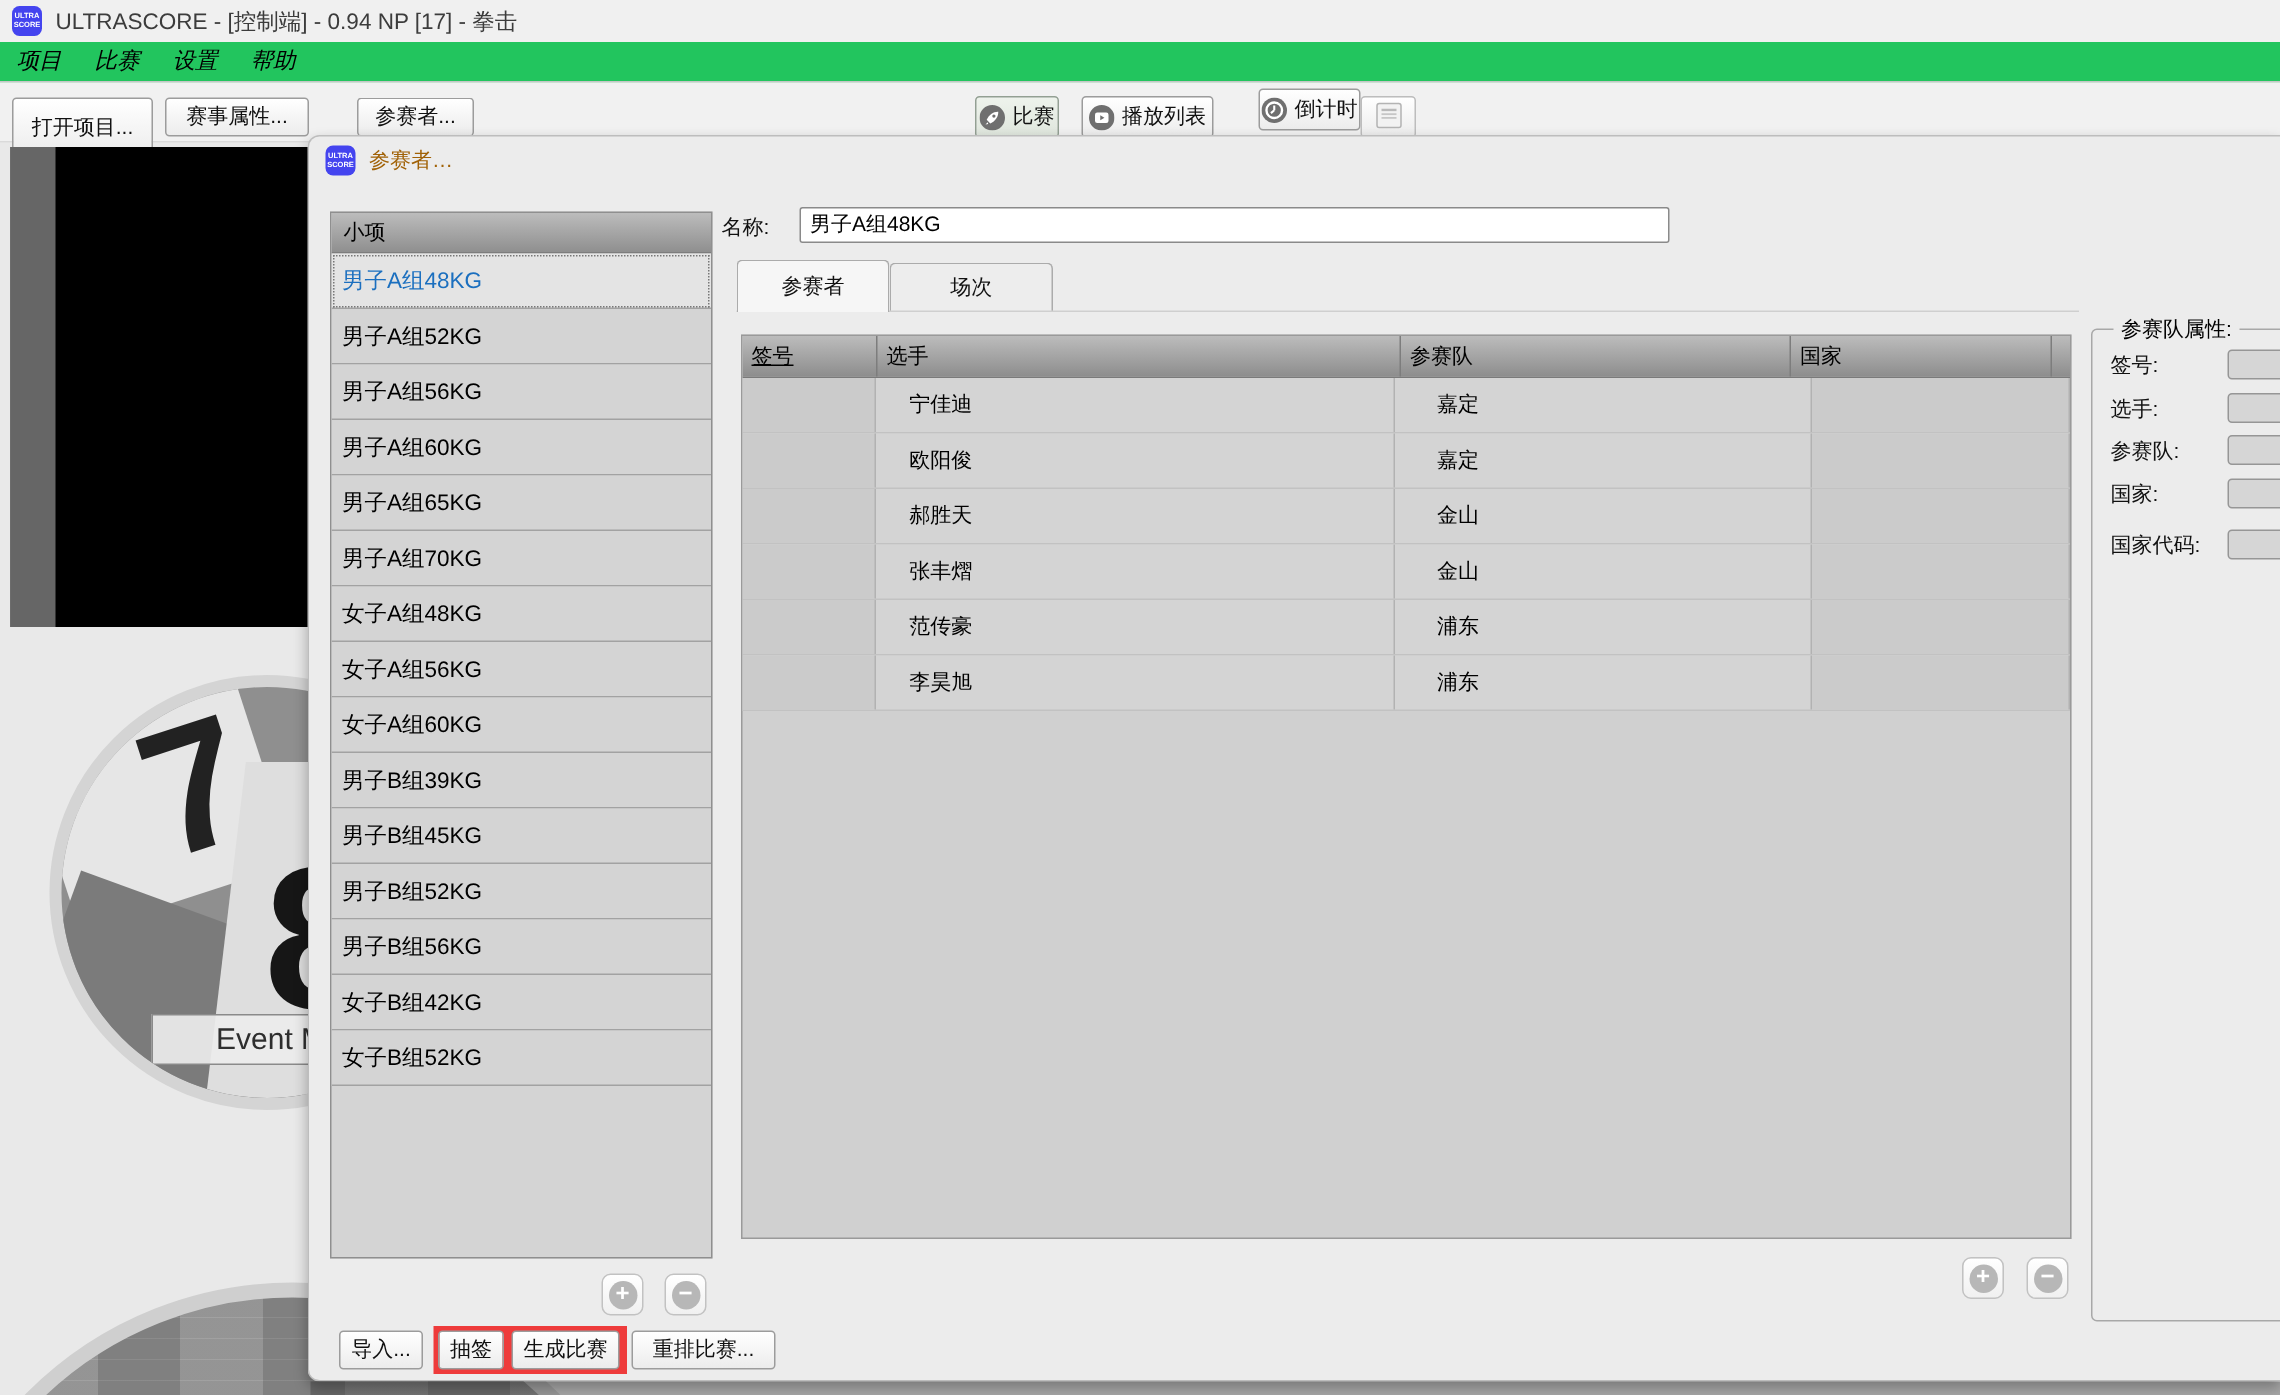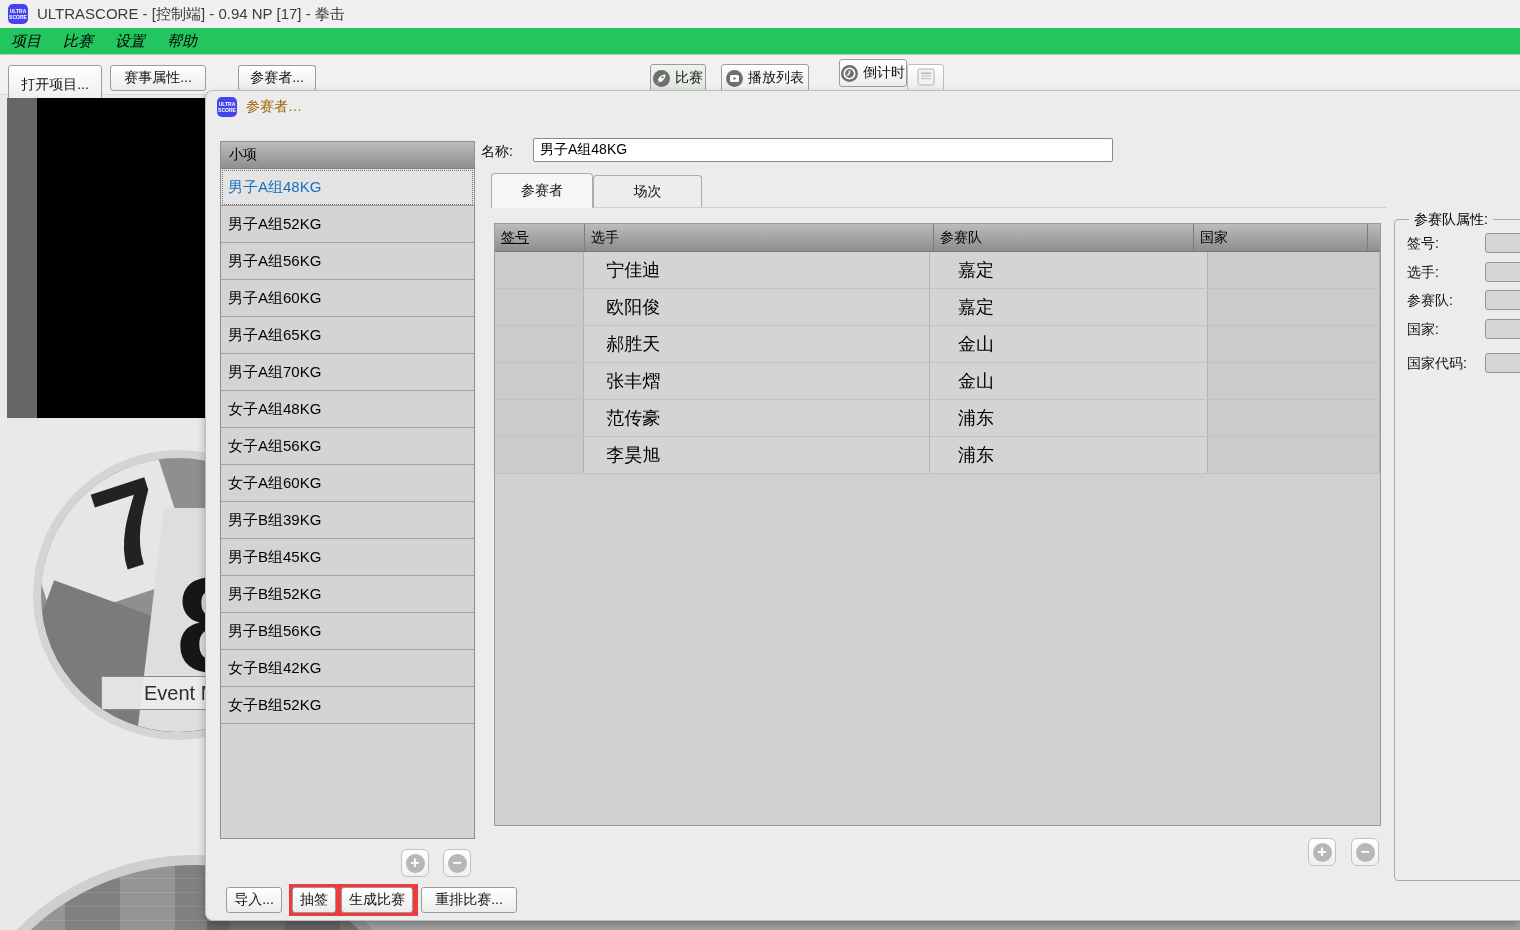--- a/index.html
+++ b/index.html
@@ -51,21 +51,21 @@
   .tab { position:absolute; border:1px solid #ababab; border-bottom:none; border-radius:4px 4px 0 0; font-size:14px; display:flex; align-items:center; justify-content:center;text-align:right; }
   .tab.active { left:285px; top:82px; width:102px; height:35px; background:#f6f6f6; z-index:2; }
   .tab.inactive { left:387px; top:84px; width:109px; height:33px; background:#ededed; }
   .tabline { position:absolute; left:285px; top:116px; width:895px; height:1px; background:#cfcfcf; }
 
   
   .tablebox { position:absolute; left:288px; top:132px; width:887px; height:603px; border:1px solid #9a9a9a; background:#d0d0d0; overflow:hidden; }
   .thead { display:flex; height:28px; background:linear-gradient(#bcbcbc,#8d8d8d); border-bottom:1px solid #7a7a7a; }
   .th { font-size:14px; color:#000; display:flex; align-items:center; padding-left:6px; border-right:1px solid #7d7d7d; }
   .tr { display:flex; height:37px; border-bottom:1px solid #c2c2c2; background:#d4d4d4; }
-  .td { font-size:18px; color:#000; display:flex; align-items:center; border-right:1px solid #b2b2b2; }
+  .td { font-size:14px; color:#000; display:flex; align-items:center; border-right:1px solid #b2b2b2; }
   .c0 { width:90px;text-decoration:underline; } .c1 { width:349px; } .c2 { width:260px; } .c3 { width:174px; } .cf { flex:1; border-right:none; }
   .td.c0, .td.c3 { background:#cbcbcb; }
   .td.c1 { padding-left:22px; } .td.c2 { padding-left:8px;margin-left:20px; }
 
   
   .props { position:absolute; left:1188px; top:128px; width:150px; height:662px; border:1px solid #a8a8a8; border-radius:4px; }
   .props-legend { position:absolute; left:14px; top:-9px; background:#ececec; padding:0 5px; font-size:14px; color:#000; }
   .prow-label { position:absolute; left:12px; font-size:14px; }
   .prow-input { position:absolute; left:90px; width:62px; height:20px; background:#d6d6d6; border:1px solid #969696; border-radius:3px; }
 

